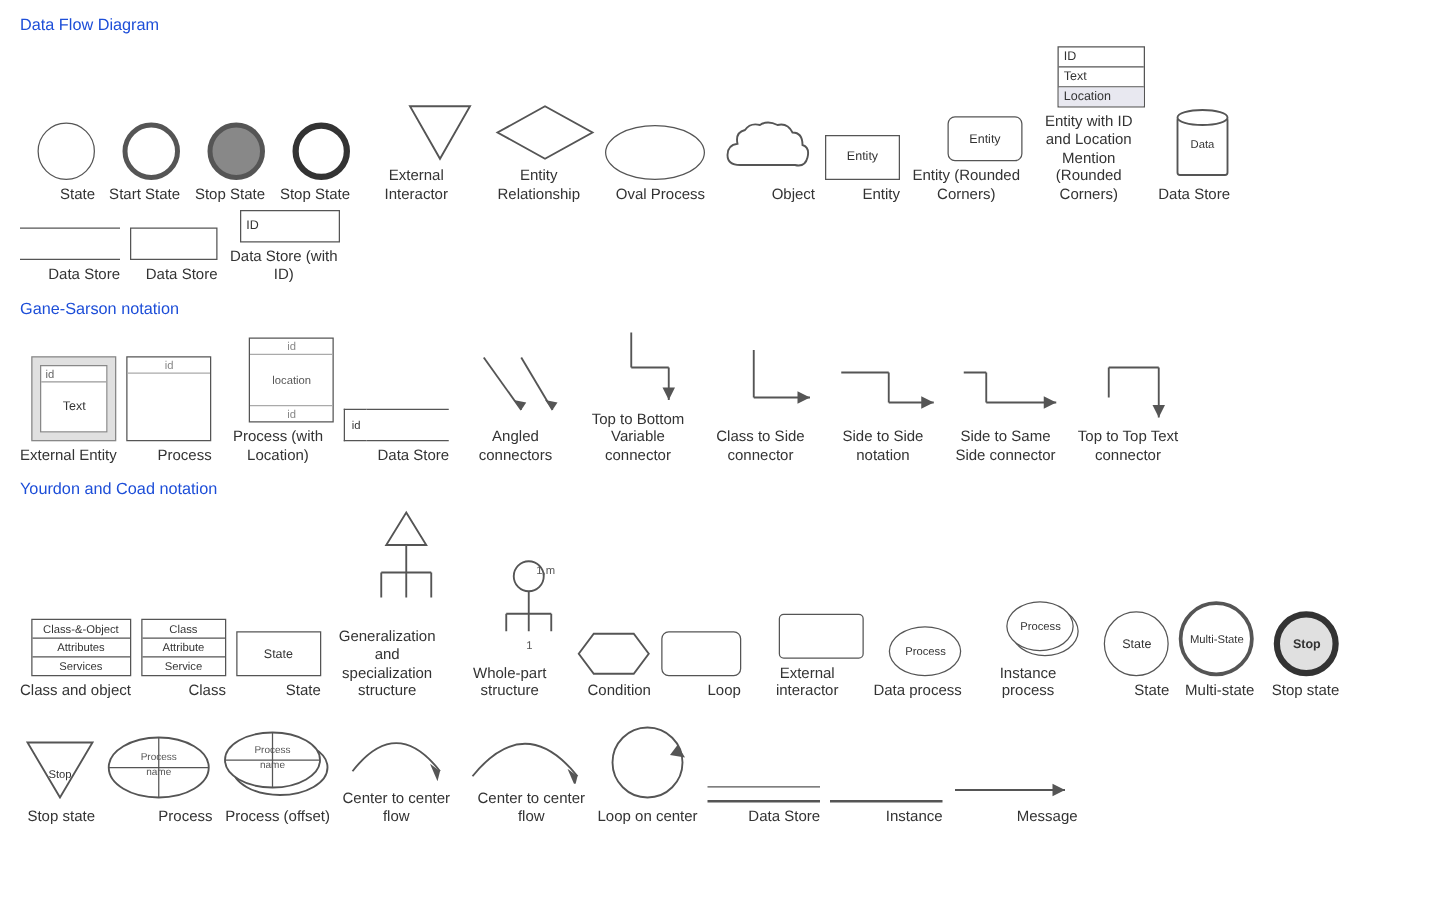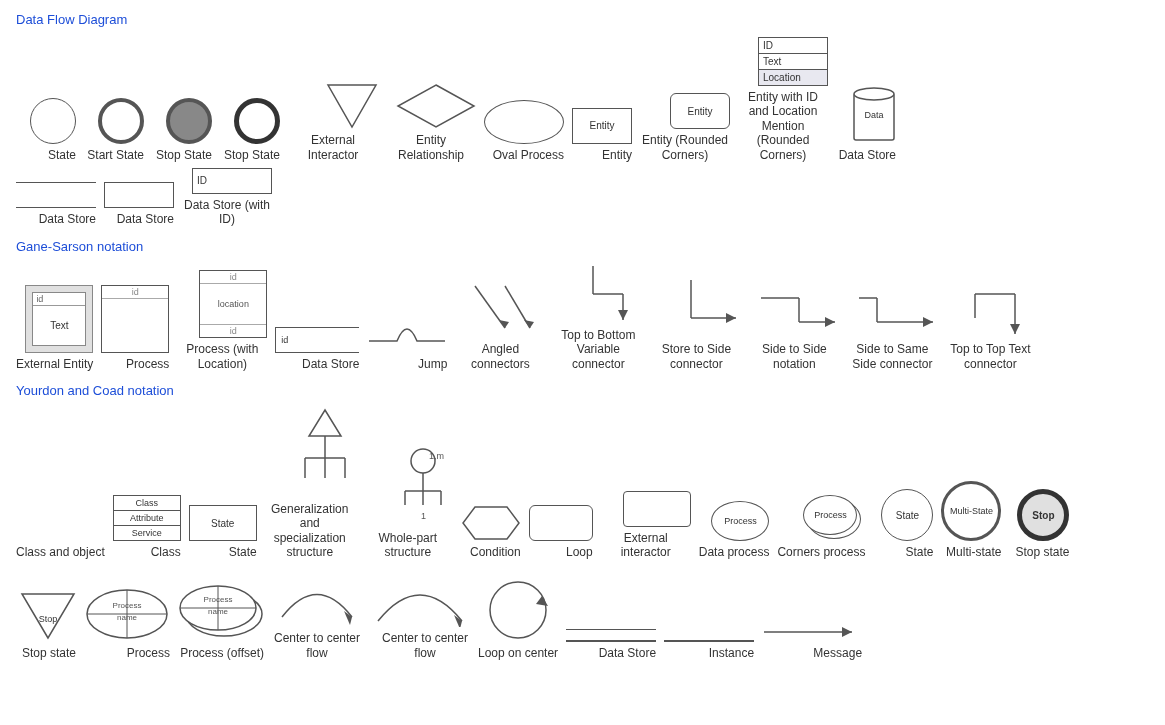--- a/index.html
+++ b/index.html
@@ -320,20 +320,26 @@
           <polygon points="40,2 78,23 40,44 2,23" fill="none" stroke="#555" stroke-width="1.5"></polygon>
         </svg>
         <div class="label">Entity Relationship</div>
       </div>
 
       <div class="diagram-item">
         <div class="shape-oval"></div>
         <div class="label">Oval Process</div>
       </div>
 
+      <div class="diagram-item">
+        <svg class="cloud-svg" viewBox="0 0 80 52">
+          <path d="M20,40 Q10,40 10,32 Q10,24 18,23 Q16,14 24,12 Q28,6 36,8 Q42,4 50,8 Q58,6 62,14 Q70,14 70,24 Q76,26 74,34 Q72,42 64,40 Z" fill="none" stroke="#555" stroke-width="1.5"></path>
+        </svg>
+        <div class="label">Object</div>
+      </div>
 
       <div class="diagram-item">
         <div class="shape-entity">Entity</div>
         <div class="label">Entity</div>
       </div>
 
       <div class="diagram-item">
         <div class="shape-entity-rounded">Entity</div>
         <div class="label">Entity (Rounded Corners)</div>
       </div>
@@ -406,26 +412,20 @@
       </div>
 
       <div class="diagram-item">
         <div style="display:flex; align-items:center; gap:0;">
           <div style="width:18px; height:26px; border:1.5px solid #555; border-right:none; background:#fff; font-size:9px; display:flex;align-items:center;justify-content:center; padding:2px;">id</div>
           <div style="width:66px; height:26px; border-top:1.5px solid #555; border-bottom:1.5px solid #555; background:#fff;"></div>
         </div>
         <div class="label">Data Store</div>
       </div>
 
-      <div class="diagram-item">
-        <svg class="jump-svg" viewBox="0 0 80 46">
-          <path d="M2,34 L30,34 Q40,10 50,34 L78,34" fill="none" stroke="#555" stroke-width="1.5"></path>
-        </svg>
-        <div class="label">Jump</div>
-      </div>
 
       <div class="diagram-item">
         <svg class="angled-svg" viewBox="0 0 80 60">
 
           <line x1="10" y1="8" x2="40" y2="50" stroke="#555" stroke-width="1.5"></line>
           <polygon points="40,50 34,42 44,44" fill="#555"></polygon>
           <line x1="40" y1="8" x2="65" y2="50" stroke="#555" stroke-width="1.5"></line>
           <polygon points="65,50 59,42 69,44" fill="#555"></polygon>
         </svg>
         <div class="label">Angled connectors</div>
@@ -440,21 +440,21 @@
         </svg>
         <div class="label">Top to Bottom Variable connector</div>
       </div>
 
       <div class="diagram-item">
         <svg class="bts-svg" viewBox="0 0 70 60">
           <line x1="20" y1="2" x2="20" y2="40" stroke="#555" stroke-width="1.5"></line>
           <line x1="20" y1="40" x2="65" y2="40" stroke="#555" stroke-width="1.5"></line>
           <polygon points="65,40 55,35 55,45" fill="#555"></polygon>
         </svg>
-        <div class="label">Store to Side connector</div>
+        <div class="label">Class to Side connector</div>
       </div>
 
       <div class="diagram-item">
         <svg class="sts-svg" viewBox="0 0 80 60">
           <line x1="2" y1="20" x2="40" y2="20" stroke="#555" stroke-width="1.5"></line>
           <line x1="40" y1="20" x2="40" y2="44" stroke="#555" stroke-width="1.5"></line>
           <line x1="40" y1="44" x2="76" y2="44" stroke="#555" stroke-width="1.5"></line>
           <polygon points="76,44 66,39 66,49" fill="#555"></polygon>
         </svg>
         <div class="label">Side to Side notation</div>
@@ -482,20 +482,25 @@
 
     </div>
   </div>
 
   <div class="section">
     <div class="section-title">Yourdon and Coad notation</div>
 
     <div class="diagram-row">
 
       <div class="diagram-item">
+        <div class="yd-class-obj">
+          <div class="row">Class-&amp;-Object</div>
+          <div class="row">Attributes</div>
+          <div class="row">Services</div>
+        </div>
         <div class="label">Class and object</div>
       </div>
 
       <div class="diagram-item">
         <div class="yd-class">
           <div class="row">Class</div>
           <div class="row">Attribute</div>
           <div class="row">Service</div>
         </div>
         <div class="label">Class</div>
@@ -557,21 +562,21 @@
       <div class="diagram-item">
         <div class="yd-data-process">Process</div>
         <div class="label">Data process</div>
       </div>
 
       <div class="diagram-item">
         <div style="position:relative;width:62px;height:46px;">
           <div style="position:absolute;left:4px;top:4px;width:54px;height:40px;border-radius:50%;border:1.5px solid #555;background:#fff;display:flex;align-items:center;justify-content:center;font-size:9px;"></div>
           <div style="position:absolute;left:0;top:0;width:54px;height:40px;border-radius:50%;border:1.5px solid #555;background:#fff;display:flex;align-items:center;justify-content:center;font-size:9px;">Process</div>
         </div>
-        <div class="label">Corners process</div>
+        <div class="label">Instance process</div>
       </div>
 
       <div class="diagram-item">
         <div class="yd-state-circle">State</div>
         <div class="label">State</div>
       </div>
 
       <div class="diagram-item">
         <div class="yd-multi-state">Multi-State</div>
         <div class="label">Multi-state</div>

